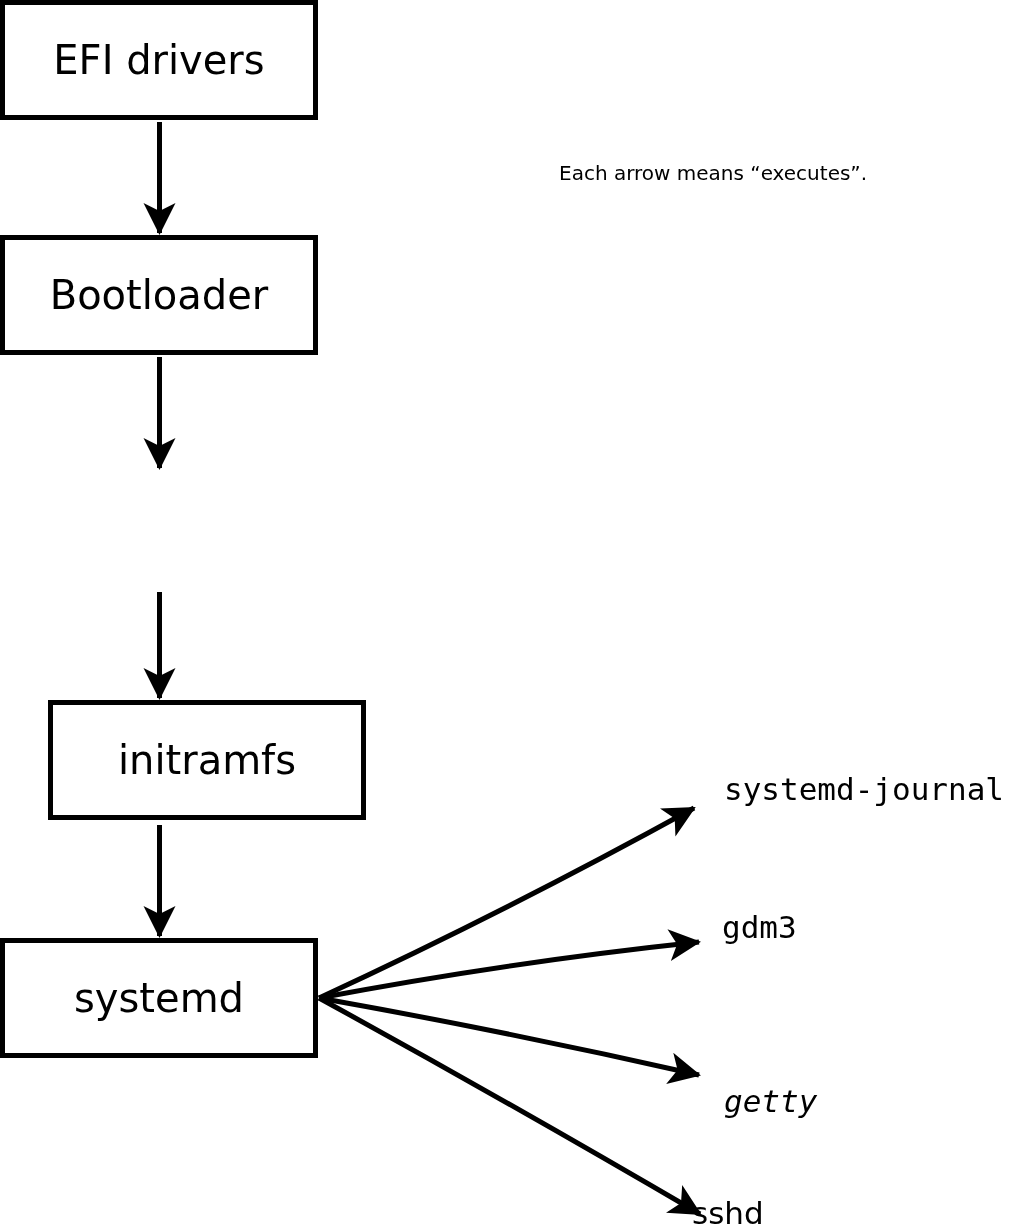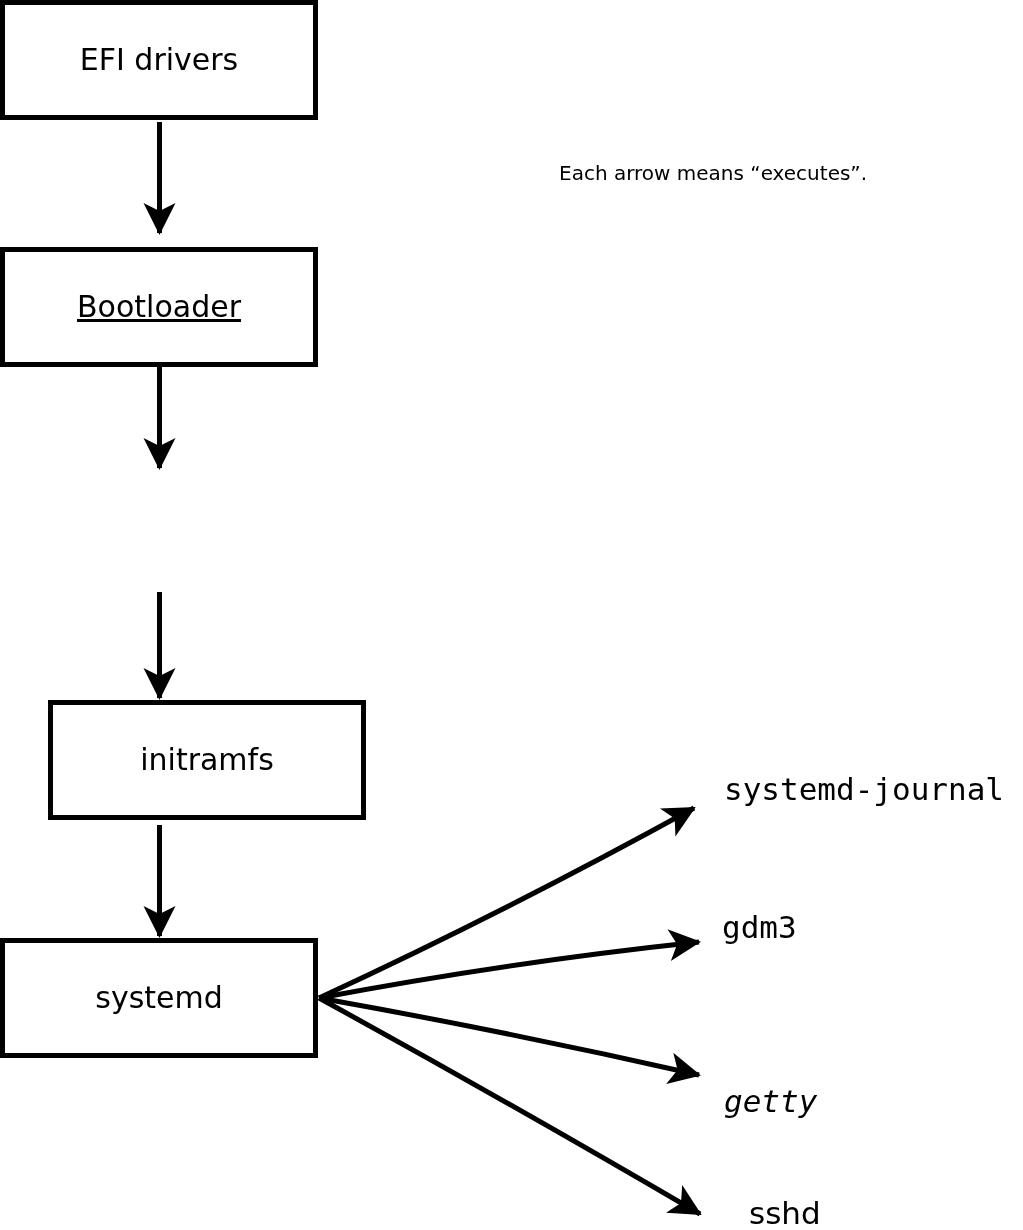--- a/index.html
+++ b/index.html
@@ -21,21 +21,21 @@
     position: absolute;
     left: 0;
     width: 318px;
     height: 120px;
     box-sizing: border-box;
     border: 5px solid #000000;
     background: #ffffff;
     display: flex;
     align-items: center;
     justify-content: center;
-    font-size: 30px;
+    font-size: 40px;
     line-height: 1;
     white-space: nowrap;
   }
   .note {
     position: absolute;
     left: 559px;
     top: 163px;
     font-size: 20px;
     line-height: 1;
     white-space: nowrap;
@@ -70,30 +70,30 @@
 
     <path d="M319,998 Q505,912 694,808" fill="none" stroke="#000000" stroke-width="5" marker-end="url(#ah)"></path>
     <path d="M319,998 Q510,962 699,942" fill="none" stroke="#000000" stroke-width="5" marker-end="url(#ah)"></path>
     <path d="M319,998 Q510,1032 699,1075" fill="none" stroke="#000000" stroke-width="5" marker-end="url(#ah)"></path>
     <path d="M319,998 Q505,1100 700,1214" fill="none" stroke="#000000" stroke-width="5" marker-end="url(#ah)"></path>
   </svg>
 
   <div class="flow-box" style="top:0;">
     <span>EFI drivers</span>
   </div>
-  <div class="flow-box" style="top:247px;text-decoration:underline;">
+  <div class="flow-box" style="top:235px;">
     <span>Bootloader</span>
   </div>
   <div class="flow-box" style="top:700px;margin-left:48px;">
     <span>initramfs</span>
   </div>
   <div class="flow-box" style="top:938px;">
     <span>systemd</span>
   </div>
 
   <div class="note">Each arrow means “executes”.</div>
 
   <div class="proc-label" style="left:724px; top:774px;">systemd-journal</div>
   <div class="proc-label" style="left:722px; top:912px;">gdm3</div>
   <div class="proc-label" style="left:724px; top:1086px;font-style:italic;">getty</div>
-  <div class="proc-label sans" style="left:749px; top:1198px;">sshd</div>
+  <div class="proc-label sans" style="left:692px; top:1198px;">sshd</div>
 
 </div>
 
 </body></html>

